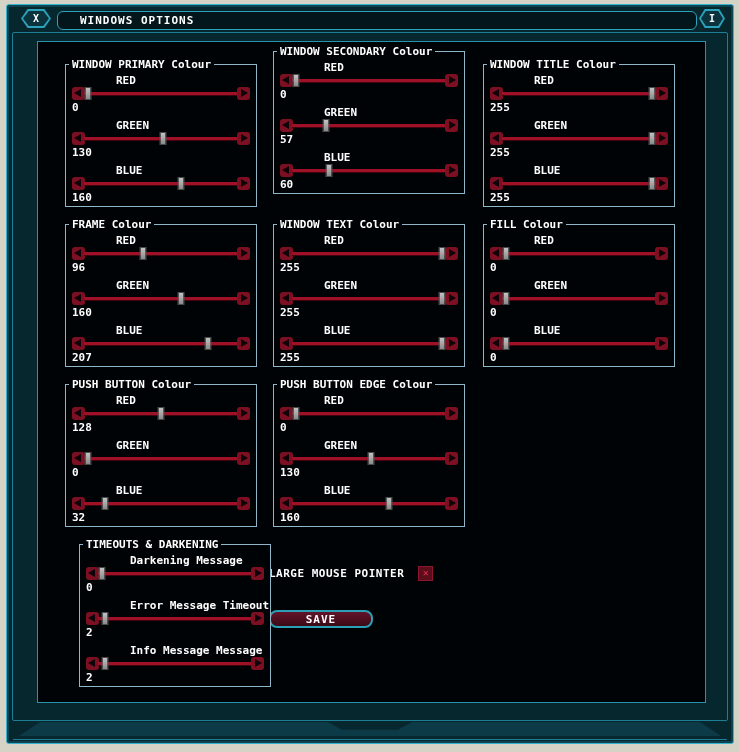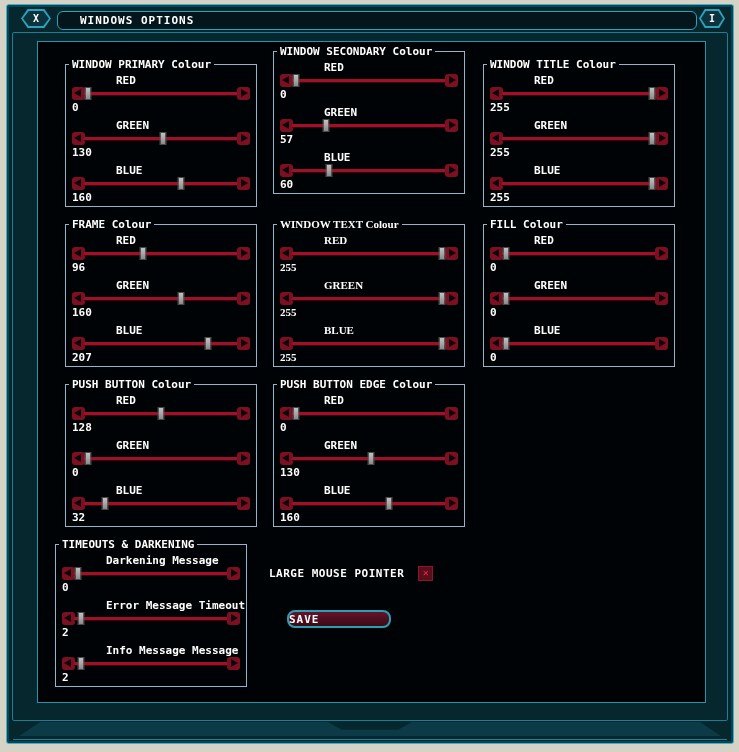--- a/index.html
+++ b/index.html
@@ -85,25 +85,25 @@
   .slider-value{font-size:11px;font-weight:bold;color:#ffffff;height:12px;margin-top:1px;}
   
   .pointer-row{position:absolute;left:231px;top:524px;display:flex;align-items:center;}
   .pointer-label{font-size:11px;font-weight:bold;color:#ffffff;letter-spacing:0.5px;white-space:nowrap;}
   .checkbox{
     width:13px;height:13px;margin-left:14px;background:#5c0d1a;
     border:1px solid #8c1530;color:#e23050;font-size:10px;font-weight:bold;
     line-height:12px;text-align:center;cursor:pointer;box-sizing:content-box;
   }
   .save-btn{
-    position:absolute;left:249px;top:568px;width:104px;height:18px;
+    position:absolute;left:231px;top:568px;width:104px;height:18px;
     background:linear-gradient(180deg,#63142a,#3c0a16);
     border:2px solid #2b9fb5;border-radius:8px;
     color:#ffffff;font-family:inherit;font-size:11px;font-weight:bold;
-    letter-spacing:1px;text-align:left;line-height:13px;
+    letter-spacing:1px;text-align:center;line-height:13px;
     box-sizing:border-box;cursor:pointer;padding:0;
   }
 </style>
 </head>
 <body>
 
 <div class="window">
   <div class="hexbtn close">
     <div class="inner">X</div>
   </div>
@@ -268,21 +268,21 @@
       <span class="arrow left"></span>
       <span class="track">
         <span class="thumb" style="left: 81%;"></span>
       </span>
       <span class="arrow right"></span>
     </div>
     <div class="slider-value">207</div>
   </div>
         </div>
   </div>
-      <div class="group" style="left: 227px; top: 182px; font-family: Liberation Serif, serif;">
+      <div class="group" style="left: 227px; top: 182px;">
     <span class="legend">WINDOW TEXT Colour</span>
     <div class="sliders">
           <div class="slider-block">
     <div class="slider-label">RED</div>
     <div class="slider-row">
       <span class="arrow left"></span>
       <span class="track">
         <span class="thumb" style="left: 98%;"></span>
       </span>
       <span class="arrow right"></span>
@@ -420,21 +420,21 @@
       <span class="arrow left"></span>
       <span class="track">
         <span class="thumb" style="left: 63%;"></span>
       </span>
       <span class="arrow right"></span>
     </div>
     <div class="slider-value">160</div>
   </div>
         </div>
   </div>
-      <div class="group" style="left: 9px; top: 502px;">
+      <div class="group" style="left: 33px; top: 502px;">
     <span class="legend">TIMEOUTS &amp; DARKENING</span>
     <div class="sliders">
           <div class="slider-block">
     <div class="slider-label">Darkening Message</div>
     <div class="slider-row">
       <span class="arrow left"></span>
       <span class="track">
         <span class="thumb" style="left: 2%;"></span>
       </span>
       <span class="arrow right"></span>

